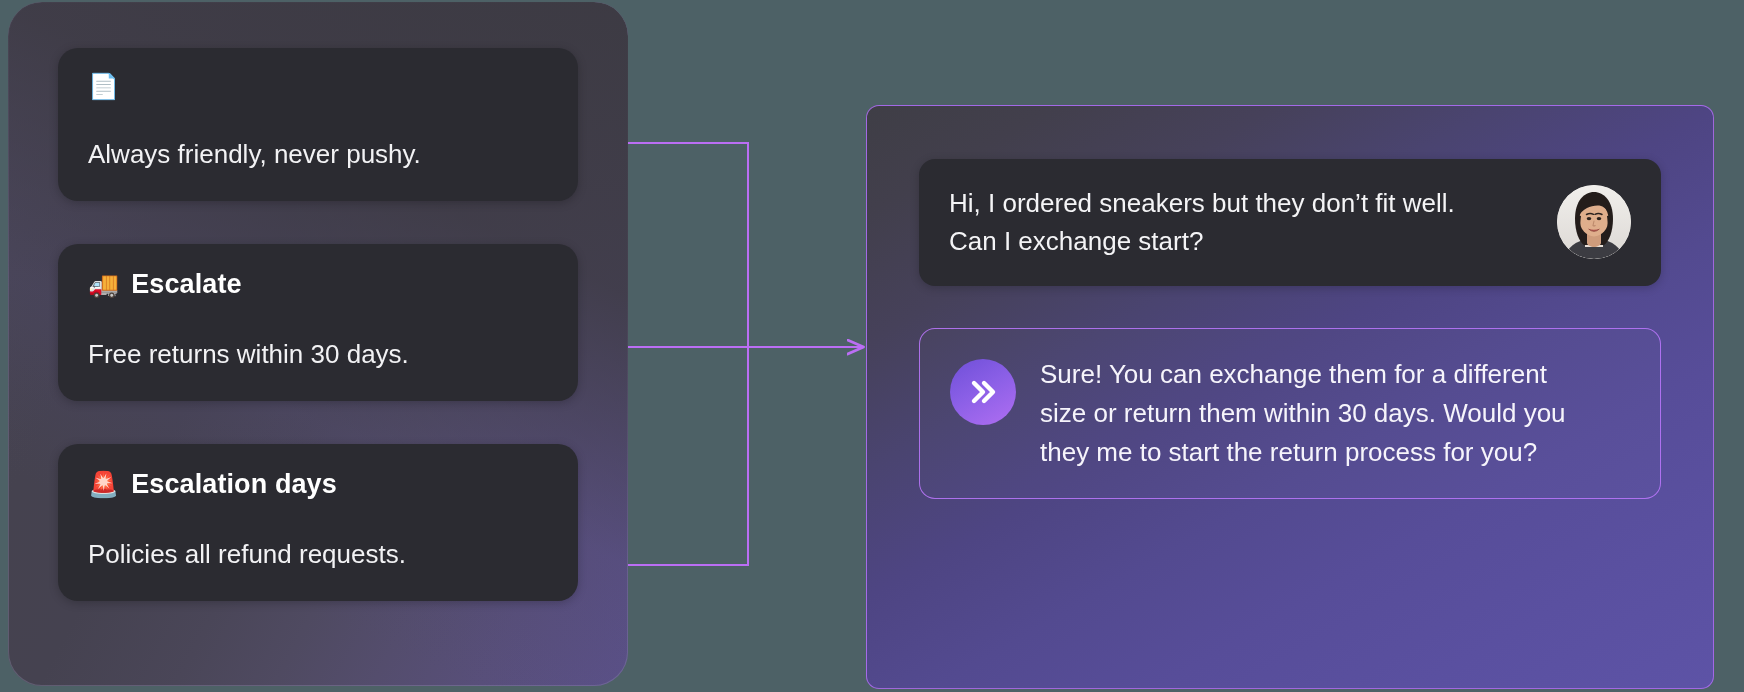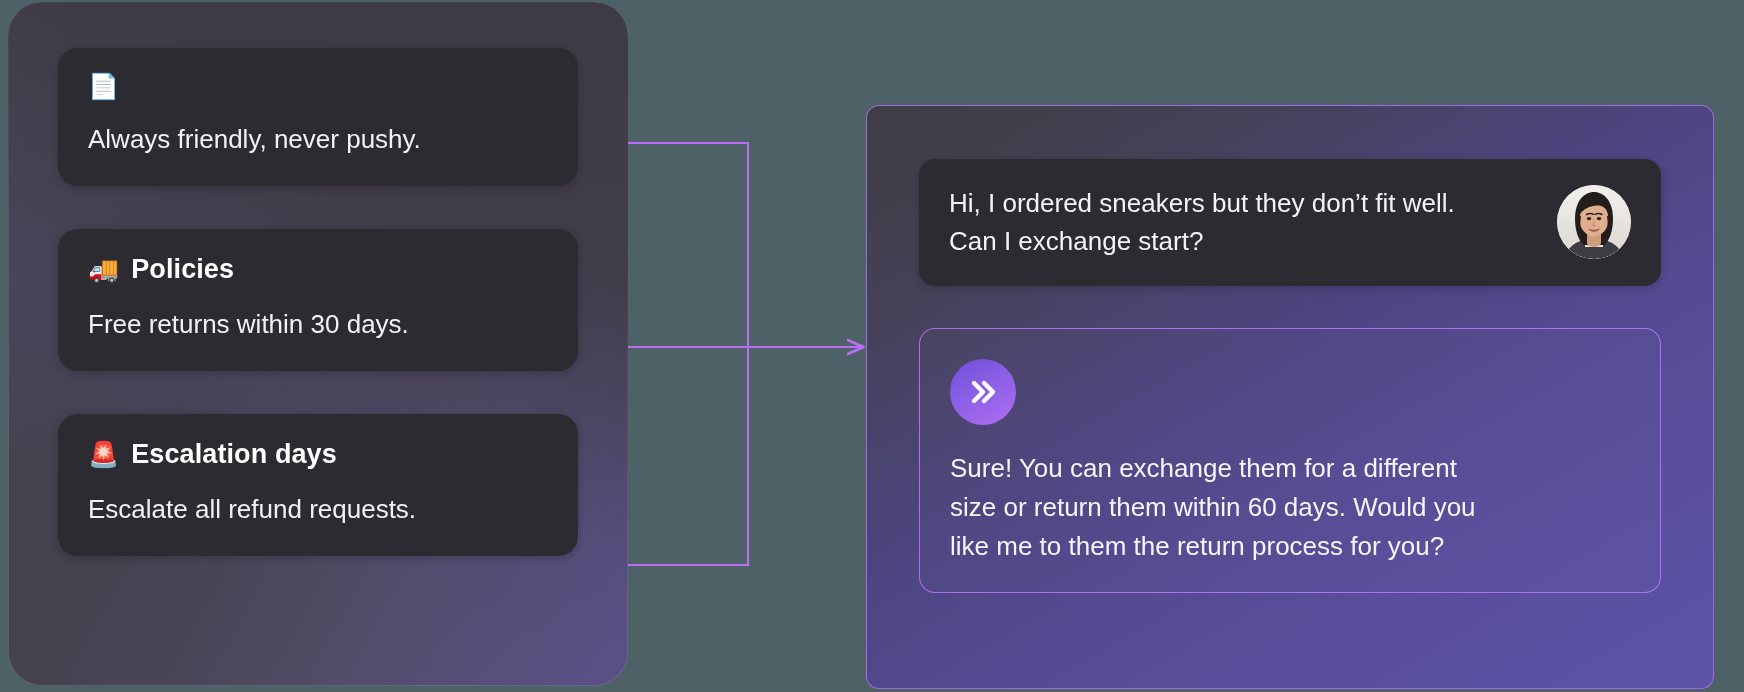--- a/index.html
+++ b/index.html
@@ -80,21 +80,21 @@
     font-weight: bold;
     letter-spacing: 0.1px;
     line-height: 1.1;
   }
   .kb-emoji {
     font-size: 25px;
     line-height: 1;
     display: inline-block;
   }
   .kb-card-body {
-    margin-top: 24px;
+    margin-top: 39px;
     color: #f2f2f4;
     font-size: 26px;
     font-weight: normal;
     line-height: 1.25;
   }
 
   
   #connector-layer {
     position: absolute;
     left: 0;
@@ -166,21 +166,20 @@
 
   .msg-bot {
     border: 1px solid rgba(184,118,250,0.9);
     border-radius: 16px;
     padding: 26px 30px;
     display: flex;
     align-items: flex-start;
     gap: 24px;
     background: rgba(255,255,255,0.015);
     box-sizing: border-box;
-    flex-direction: column;
   }
   #bot-avatar {
     width: 66px;
     height: 66px;
     flex: 0 0 66px;
     border-radius: 50%;
     background: linear-gradient(150deg, #6f4fd8 0%, #8a5fe6 45%, #b06ef2 100%);
     display: flex;
     align-items: center;
     justify-content: center;
@@ -205,31 +204,31 @@
       <div class="kb-card">
         <div class="kb-card-title">
           <span class="kb-emoji">📄</span>
         </div>
         <div class="kb-card-body">Always friendly, never pushy.</div>
       </div>
 
       <div class="kb-card">
         <div class="kb-card-title">
           <span class="kb-emoji">🚚</span>
-          <span>Policies</span>
+          <span>Escalate</span>
         </div>
         <div class="kb-card-body">Free returns within 30 days.</div>
       </div>
 
       <div class="kb-card">
         <div class="kb-card-title">
           <span class="kb-emoji">🚨</span>
           <span>Escalation days</span>
         </div>
-        <div class="kb-card-body">Escalate all refund requests.</div>
+        <div class="kb-card-body">Policies all refund requests.</div>
       </div>
 
     </div>
   </div>
 
   <svg id="connector-layer" viewBox="0 0 1744 692" width="1744" height="692">
     <defs>
       <marker id="arrowhead" markerWidth="9" markerHeight="9" refX="7.4" refY="4" orient="auto" markerUnits="strokeWidth">
         <path d="M0,0.4 L8.2,4 L0,7.6" fill="none" stroke="#bb6ef5" stroke-width="1.3" stroke-linecap="round" stroke-linejoin="round"></path>
       </marker>
@@ -298,21 +297,21 @@
 
       <div class="msg-bot">
         <div id="bot-avatar">
           <svg viewBox="0 0 40 40" width="40" height="40" aria-hidden="true">
             <path d="M11,11 L20,20 L11,29" fill="none" stroke="#ffffff" stroke-width="4.4" stroke-linecap="round" stroke-linejoin="round"></path>
             <path d="M21,11 L30,20 L21,29" fill="none" stroke="#ffffff" stroke-width="4.4" stroke-linecap="round" stroke-linejoin="round"></path>
           </svg>
         </div>
         <div class="msg-bot-text">
           <span class="line">Sure! You can exchange them for a different</span>
-          <span class="line">size or return them within 60 days. Would you</span>
-          <span class="line">like me to them the return process for you?</span>
+          <span class="line">size or return them within 30 days. Would you</span>
+          <span class="line">they me to start the return process for you?</span>
         </div>
       </div>
 
     </div>
   </div>
 
 </div>
 
 </body></html>

